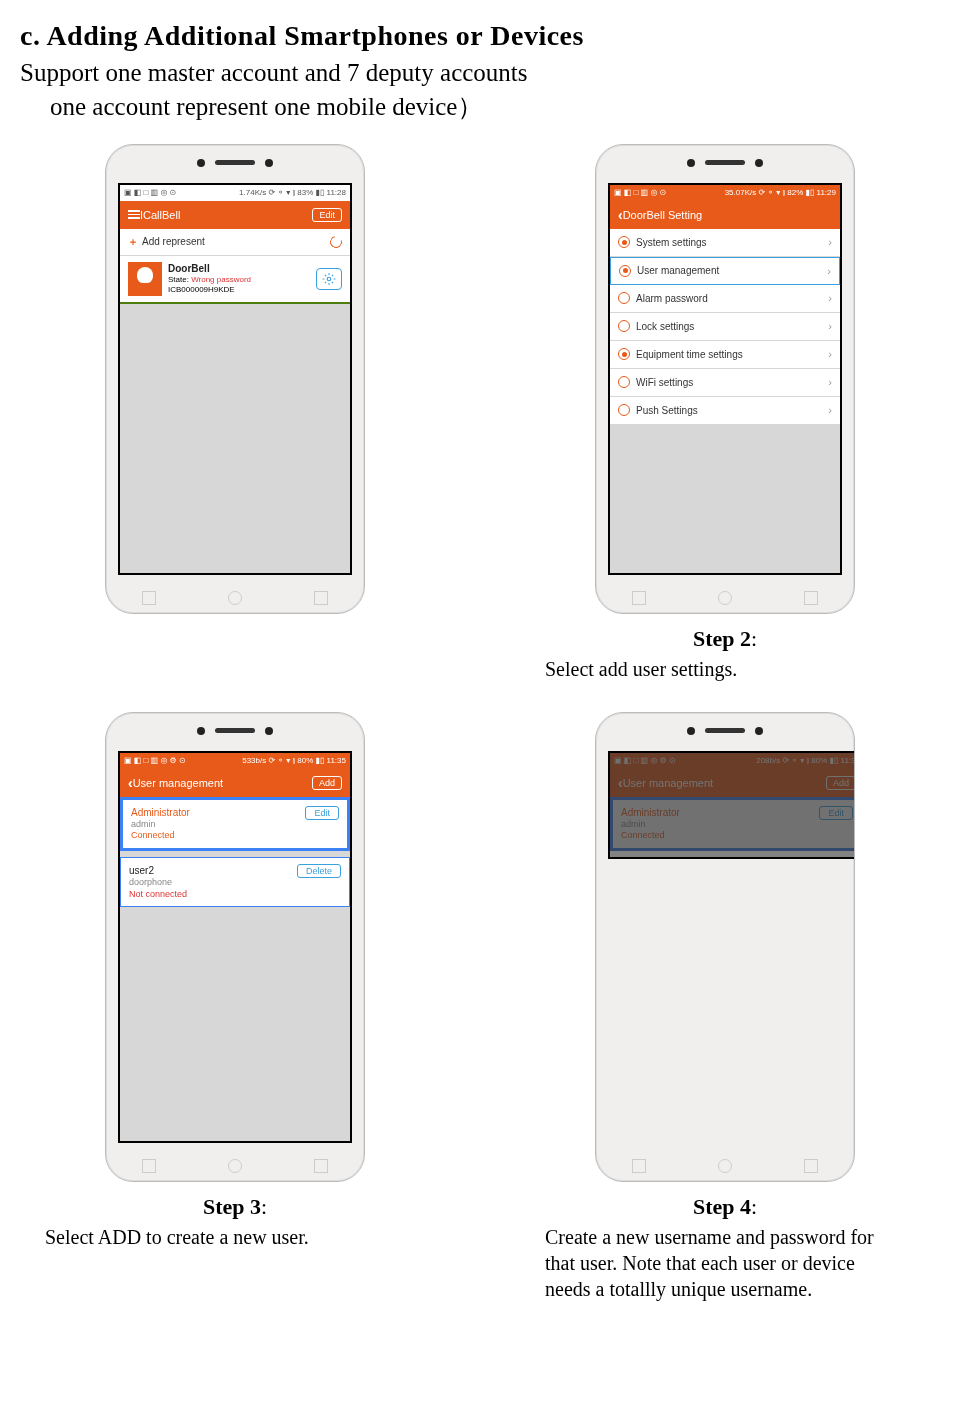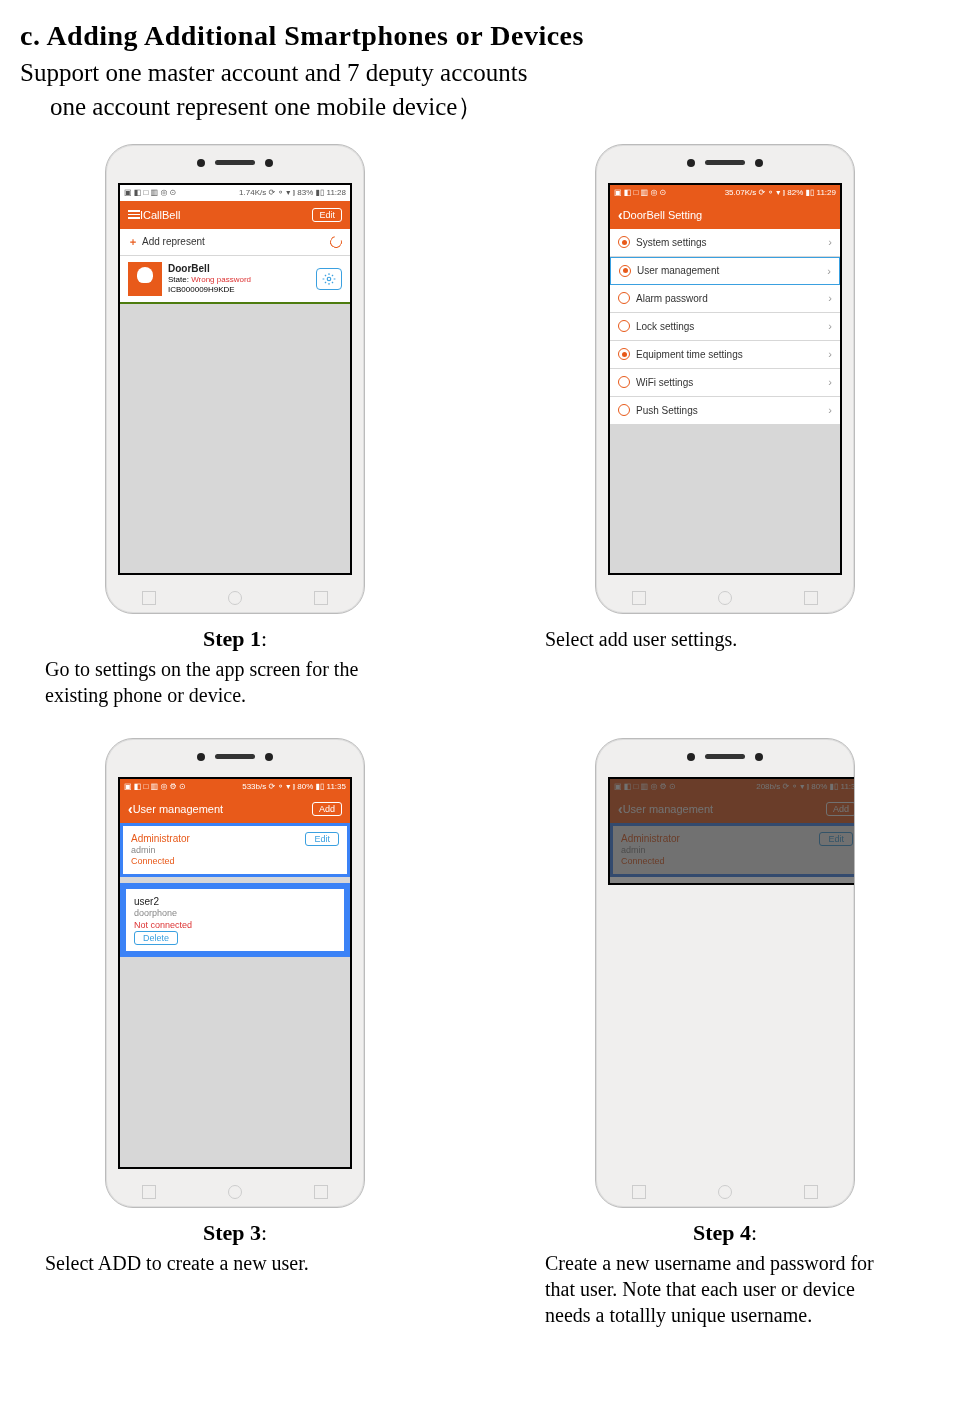--- a/index.html
+++ b/index.html
@@ -82,21 +82,21 @@
   .settings-list .row { justify-content:space-between; height:28px;}
   .settings-list .row.sel { border:1.5px solid #3aa0e0; }
   .row-left { display:flex; align-items:center; gap:6px;}
   .icon-circle { width:12px; height:12px; border:1.5px solid #e85a1a; border-radius:50%; display:flex; align-items:center; justify-content:center;}
   .icon-circle.inner::after{content:""; width:5px; height:5px; background:#e85a1a; border-radius:50%;}
   .chev { color:#999; font-size:11px;}
   .user-card {
     background:#fff; margin:0 0 6px 0; padding:6px 8px; display:flex;
     justify-content:space-between; align-items:flex-start; border:3px solid #3b82f6;
   }
-  .user-card.plain { border:6px solid #3b82f6;flex-direction:column;}
+  .user-card.plain { border:1px solid #3b82f6;}
   .user-info { font-size:9px; line-height:1.3;}
   .user-info .title { color:#e85a1a; font-size:10px;}
   .user-info .title.black { color:#222;}
   .user-info .sub { color:#888;}
   .user-info .status-ok { color:#e85a1a;}
   .user-info .status-bad { color:#d33;}
   .small-btn { border:1px solid #3aa0e0; color:#3aa0e0; border-radius:3px; padding:1px 8px; font-size:9px; background:#fff;}
   .overlay { position:absolute; inset:0; background:rgba(60,60,60,0.55);}
   .caption { margin-top:12px; width: 380px; }
   .step-label { font-family: Georgia, serif; font-size:22px; text-align:center; margin-bottom:4px;}
@@ -155,24 +155,20 @@
               </svg>
           </div>
         </div>
       </div>
       <div class="navkeys">
           <span></span>
           <span style="border-radius:50%"></span>
           <span></span>
         </div>
     </div>
-    <div class="caption">
-      <div class="step-label"><b>Step 1</b>:</div>
-      <div class="step-desc">Go to settings on the app screen for the existing phone or device.</div>
-    </div>
   </div>
 
   <div class="cell">
     <div class="phone">
       <div class="sensors">
           <div class="dot"></div>
           <div class="speaker"></div>
           <div class="dot"></div>
         </div>
       <div class="screen">
@@ -237,20 +233,21 @@
             </div>
         </div>
       </div>
       <div class="navkeys">
           <span></span>
           <span style="border-radius:50%"></span>
           <span></span>
         </div>
     </div>
     <div class="caption">
+      <div class="step-label"><b>Step 2</b>:</div>
       <div class="step-desc">Select add user settings.</div>
     </div>
   </div>
 
   <div class="cell left">
     <div class="phone">
       <div class="sensors">
           <div class="dot"></div>
           <div class="speaker"></div>
           <div class="dot"></div>

